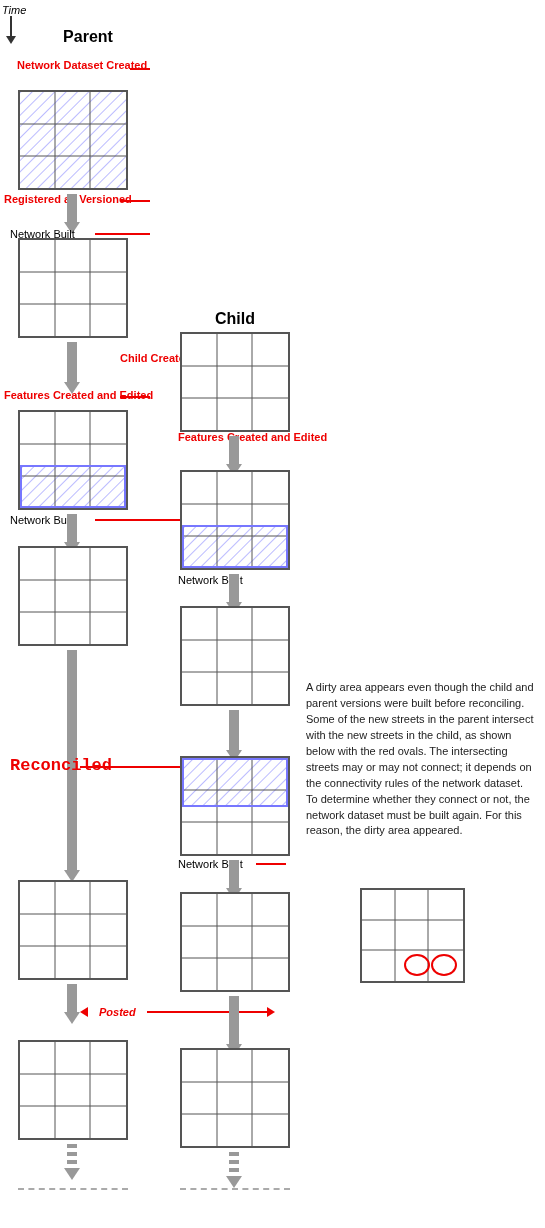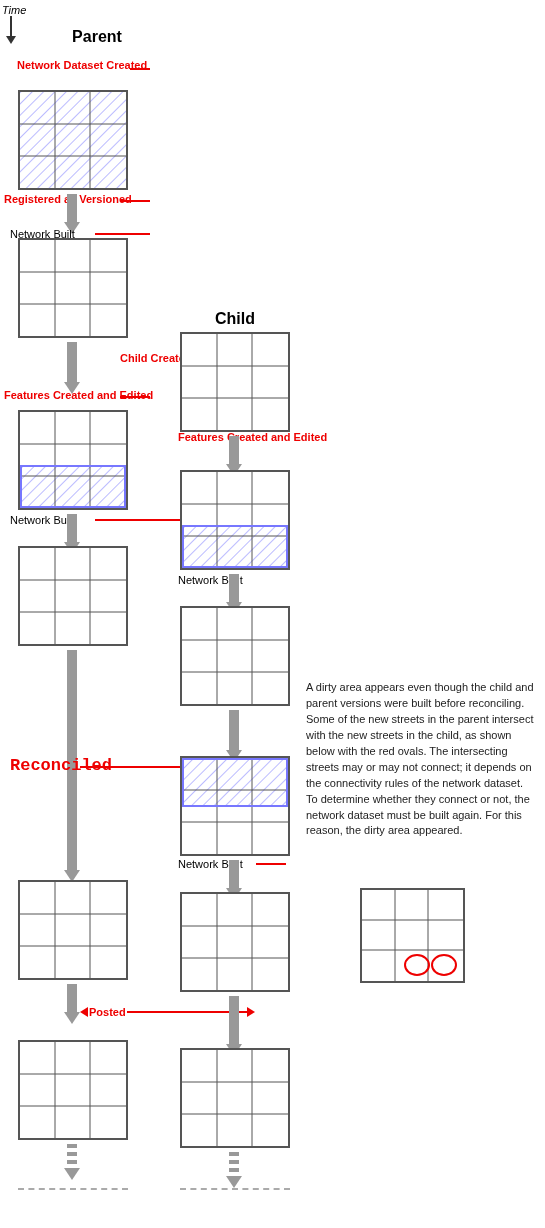--- a/index.html
+++ b/index.html
@@ -122,21 +122,21 @@
 <body>
 
 <div class="diagram-container">
 
   <div class="time-label">Time</div>
   <div class="time-arrow" style="top:16px; left:6px;">
     <div class="time-arrow-line" style="height:20px;"></div>
     <div class="time-arrow-head"></div>
   </div>
 
-  <div class="col-header" style="top:28px; left:37px; width:120px;">Parent</div>
+  <div class="col-header" style="top:28px; left:28px; width:120px;">Parent</div>
   <div class="col-header" style="top:310px; left:175px; width:120px;">Child</div>
 
   <div style="position:absolute; top:58px; left:10px;">
     <div class="label-red" style="font-size:11px; font-weight:bold; line-height:1.3;margin-left:7px;">Network Dataset
 Created</div>
   </div>
 
   <div class="red-line" style="position:absolute; top:68px; left:130px; width:20px;"></div>
 
   <div style="position:absolute; top:90px; left:18px; width:110px; height:100px; border:2px solid #555; background:#fff;">
@@ -246,21 +246,21 @@
       <line x1="35" y1="0" x2="35" y2="96" stroke="#555" stroke-width="1"></line>
       <line x1="70" y1="0" x2="70" y2="96" stroke="#555" stroke-width="1"></line>
       <line x1="0" y1="32" x2="106" y2="32" stroke="#555" stroke-width="1"></line>
       <line x1="0" y1="64" x2="106" y2="64" stroke="#555" stroke-width="1"></line>
     </svg>
   </div>
 
   <div style="position:absolute; top:1006px; left:80px;">
     <div style="display:flex; align-items:center; gap:0;">
       <div class="red-arrow-left"></div>
-      <div class="label-red" style="margin:0 1px;">Posted</div>
+      <div class="label-red" style="margin:0 11px;font-style:italic;">Posted</div>
       <div class="red-line" style="width:120px;"></div>
       <div class="red-arrow-right"></div>
     </div>
   </div>
 
   <div class="arrow-down" style="position:absolute; top:984px; left:64px;">
     <div class="arrow-shaft" style="width:10px; height:28px;"></div>
     <div class="arrow-head-down"></div>
   </div>
 

